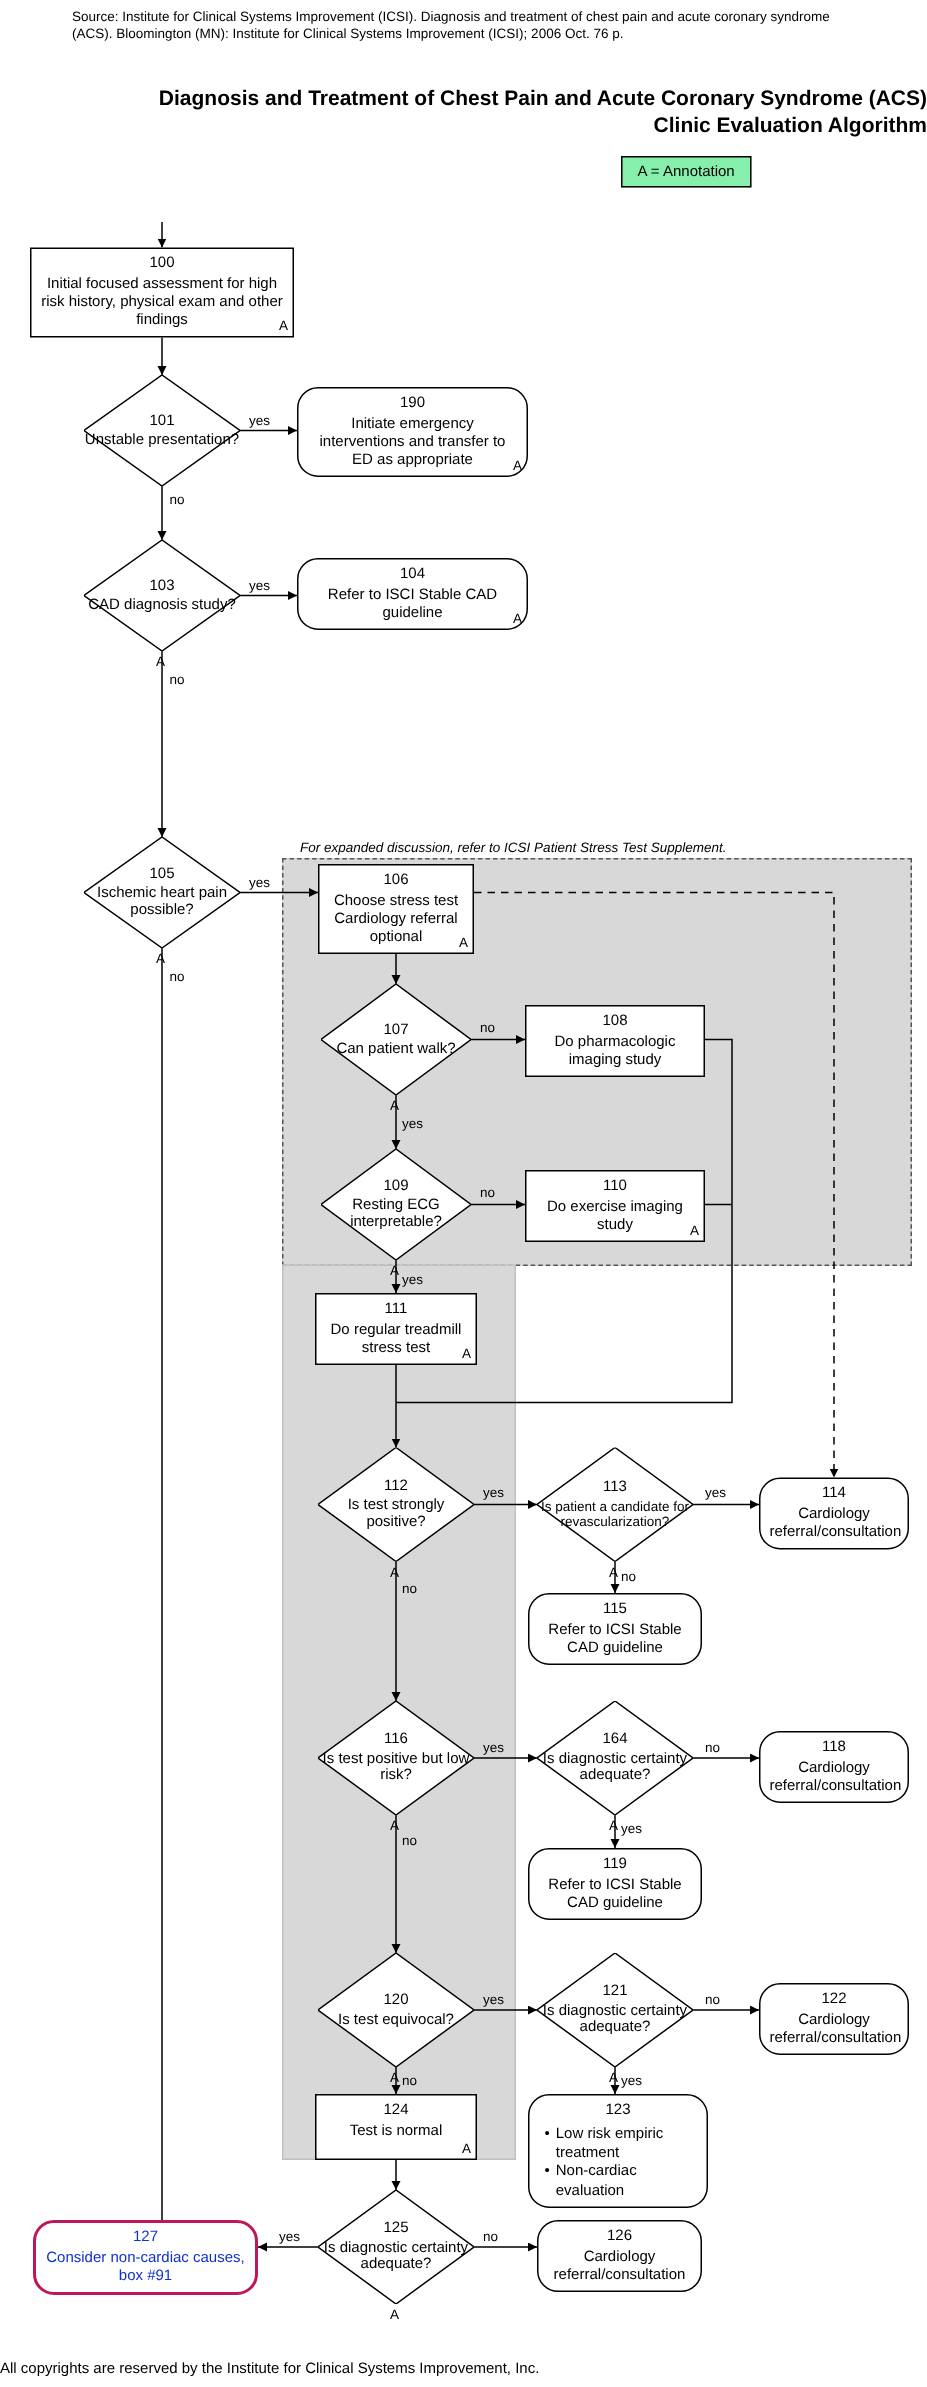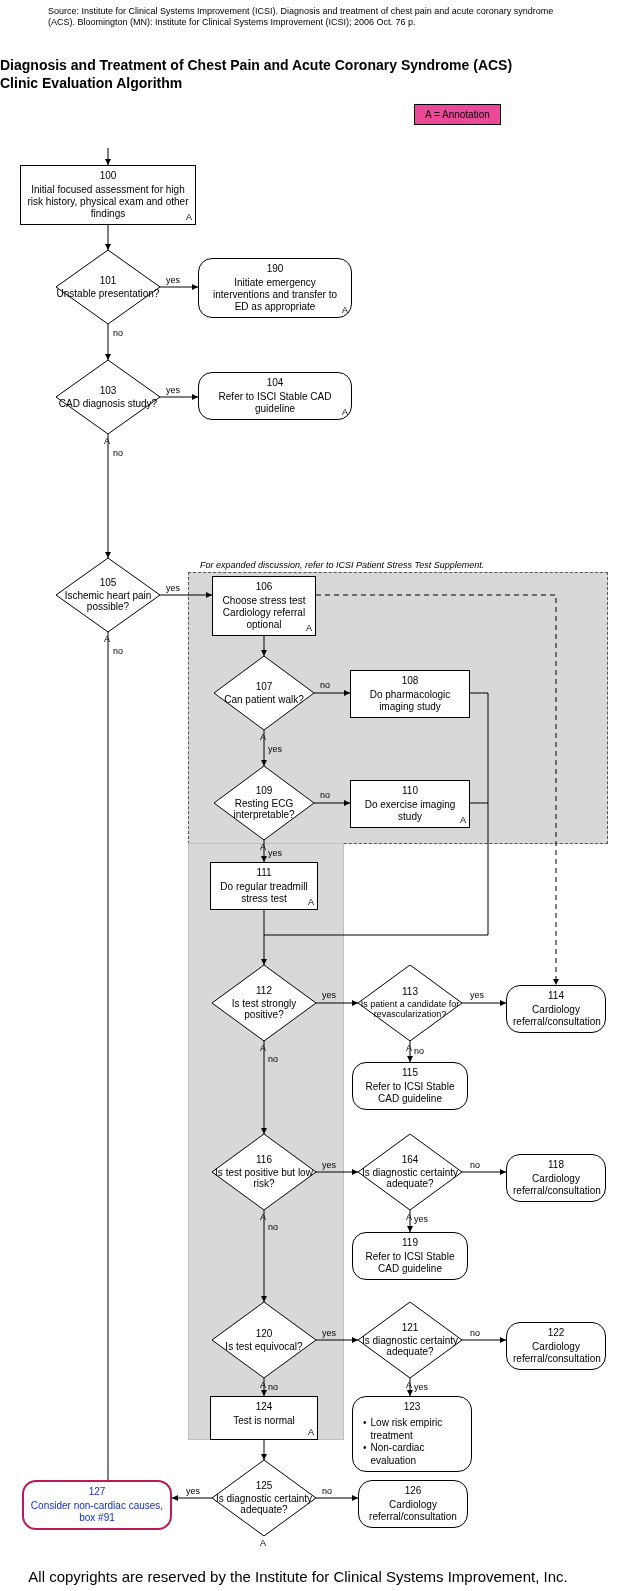--- a/index.html
+++ b/index.html
@@ -1,22 +1,22 @@
 <!DOCTYPE html>
 <html><head>
 <meta charset="utf-8">
 <style>
   body{margin:0;font-family:Arial,Helvetica,sans-serif;background:#fff}
   .page{position:relative;width:618px;height:1591px;margin:0 auto}
   .src{position:absolute;left:48px;top:6px;width:520px;font-size:9px;line-height:1.25;color:#000}
-  .title{position:absolute;left:0;top:56px;width:618px;text-align:left;font-weight:bold;font-size:14px;line-height:1.3}
-  .footer{position:absolute;left:0;bottom:6px;width:596px;text-align:center;font-size:15px}
+  .title{position:absolute;left:0;top:56px;width:618px;text-align:right;font-weight:bold;font-size:14px;line-height:1.3}
+  .footer{position:absolute;left:0;bottom:6px;width:596px;font-size:10px}
   .gray{position:absolute;background:#d8d8d8;border:1px solid #c0c0c0}
   .dashed{position:absolute;background:#d8d8d8;border:1px dashed #555}
-  .legend{position:absolute;border:1px solid #000;font-size:10px;padding:4px 10px;background:#ec4899}
+  .legend{position:absolute;border:1px solid #000;font-size:10px;padding:4px 10px;background:#86efac}
 
   .rbox{position:absolute;border:1px solid #000;border-radius:14px;background:#fff;text-align:center;font-size:10px;line-height:1.2;padding:4px 6px;box-sizing:border-box}
   .rect{position:absolute;border:1px solid #000;background:#fff;text-align:center;font-size:10px;line-height:1.2;padding:4px 6px;box-sizing:border-box}
   .num{display:block;font-size:10px;margin-bottom:2px}
   .ann{position:absolute;right:3px;bottom:1px;font-size:9px}
   .blue{border:2px solid #be185d;color:#1030d0}
 
   .diamond{position:absolute}
   .diamond svg{position:absolute;left:0;top:0}
   .diamond .dtxt{position:absolute;left:0;top:0;width:100%;height:100%;display:flex;flex-direction:column;align-items:center;justify-content:center;text-align:center;font-size:10px;line-height:1.15}

